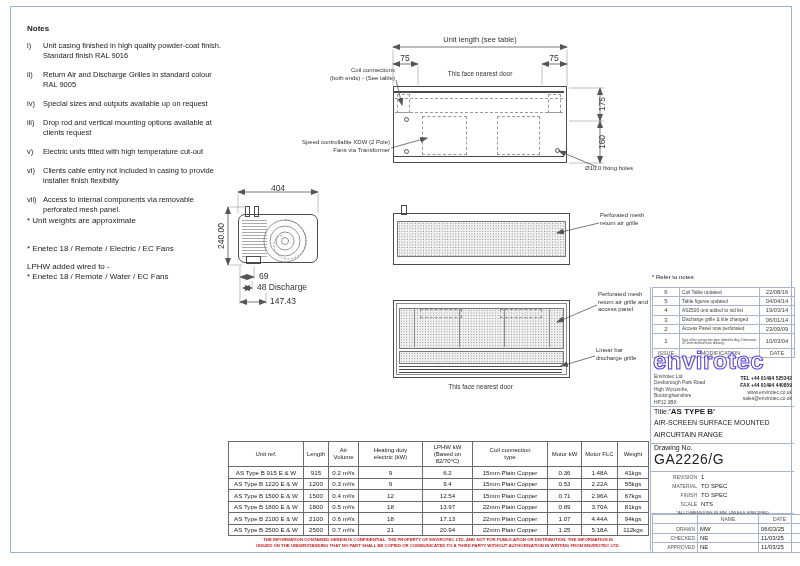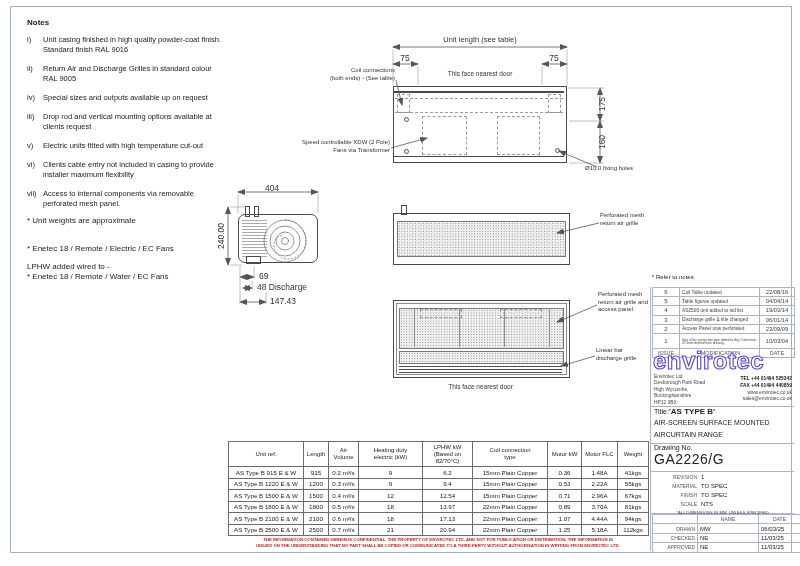--- a/index.html
+++ b/index.html
@@ -2,21 +2,21 @@
 <html><head>
 <meta charset="utf-8">
 <style>
   html,body{margin:0;padding:0;background:#e8e8e8;}
   #sheet{position:relative;width:800px;height:566px;background:#ffffff;overflow:hidden;
          font-family:"Liberation Sans","DejaVu Sans",sans-serif;color:#333;}
   .abs{position:absolute;}
   .frame{position:absolute;left:10px;top:6px;width:780px;height:545px;border:1px solid #9fb0c9;}
 
   
-  #notes-block{position:absolute;left:27px;top:18px;width:196px;}
+  #notes-block{position:absolute;left:27px;top:24px;width:196px;}
   .notes-title{font-size:8px;font-weight:bold;margin-bottom:8px;color:#222;}
   .note-item{display:flex;margin-bottom:9px;}
   .note-num{width:16px;flex:0 0 16px;font-size:7.5px;color:#222;}
   .note-text{font-size:7.5px;line-height:10px;color:#222;}
   #wiring-block{position:absolute;left:27px;top:216px;width:200px;font-size:8px;line-height:9.5px;color:#222;}
   #wiring-block .gap{height:9px;}
 
   
   .line{position:absolute;background:#4a4a4a;}
   .thin{background:#8a8a8a;}
@@ -109,21 +109,21 @@
         <div class="note-item">
           <span class="note-num">iii)</span>
           <span class="note-text">Drop rod and vertical mounting options available at clients request</span>
         </div>
         <div class="note-item">
           <span class="note-num">v)</span>
           <span class="note-text">Electric units fitted with high temperature cut-out</span>
         </div>
         <div class="note-item">
           <span class="note-num">vi)</span>
-          <span class="note-text">Clients cable entry not included in casing to provide installer maximum flexibility</span>
+          <span class="note-text">Clients cable entry not included in casing to provide installer finish flexibility</span>
         </div>
         <div class="note-item">
           <span class="note-num">vii)</span>
           <span class="note-text">Access to internal components via removable perforated mesh panel.</span>
         </div>
       </div>
   </div>
   <div id="wiring-block">
     <div>* Unit weights are approximate</div>
     <div class="gap"></div>
@@ -166,21 +166,21 @@
   <div class="rect" style="left:246px;top:256px;width:13px;height:6px;"></div>
   <svg class="abs" style="left:258px;top:217px;" width="52" height="48" viewBox="0 0 52 48">
     <g fill="none" stroke="#7a7a7a" stroke-width="0.8">
       <circle cx="27" cy="24" r="21"></circle>
         <circle cx="27" cy="24" r="15"></circle>
       <circle cx="27" cy="24" r="9"></circle>
         <circle cx="27" cy="24" r="3.5"></circle>
       <path d="M27,3 A21,21 0 0,1 48,24 A18,18 0 0,1 30,42 A14,14 0 0,1 16,28 A10,10 0 0,1 26,18" stroke-dasharray="2 1.5"></path>
     </g>
   </svg>
-  <div class="lbl f85 tc" style="left:252px;top:183px;width:40px;">404</div>
+  <div class="lbl f85 tc" style="left:258px;top:183px;width:40px;">404</div>
   <div class="lbl f85 tc rot" style="left:199px;top:231px;width:44px;">240.00</div>
   <div class="lbl f85" style="left:259px;top:271px;">69</div>
   <div class="lbl f85" style="left:257px;top:282px;">48 Discharge</div>
   <div class="lbl f85" style="left:270px;top:296px;">147.43</div>
 
   <div class="rect" style="left:393px;top:213px;width:175px;height:50px;"></div>
   <div class="rect" style="left:401px;top:205px;width:4px;height:8px;"></div>
   <div class="mesh" style="left:397px;top:221px;width:167px;height:34px;border:0.8px solid #777;"></div>
   <div class="lbl f6" style="left:600px;top:212px;">Perforated mesh
 return air grille</div>

